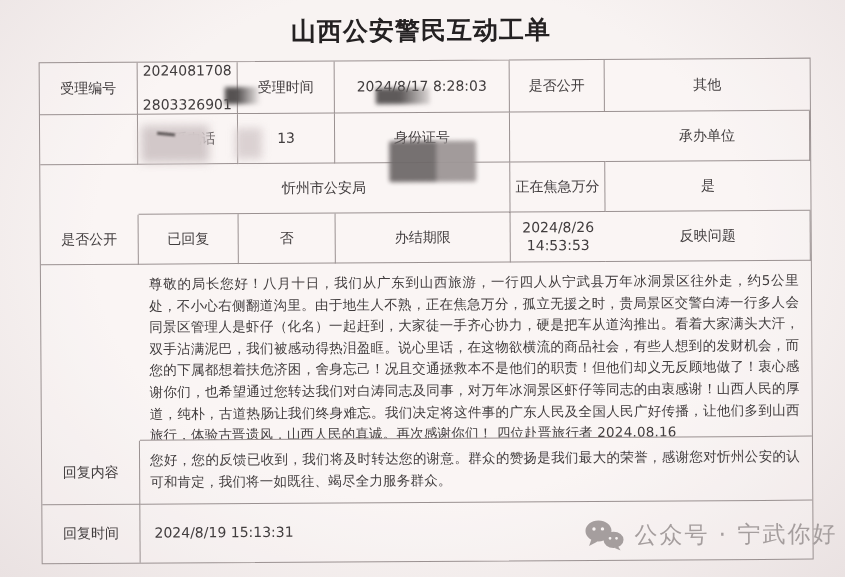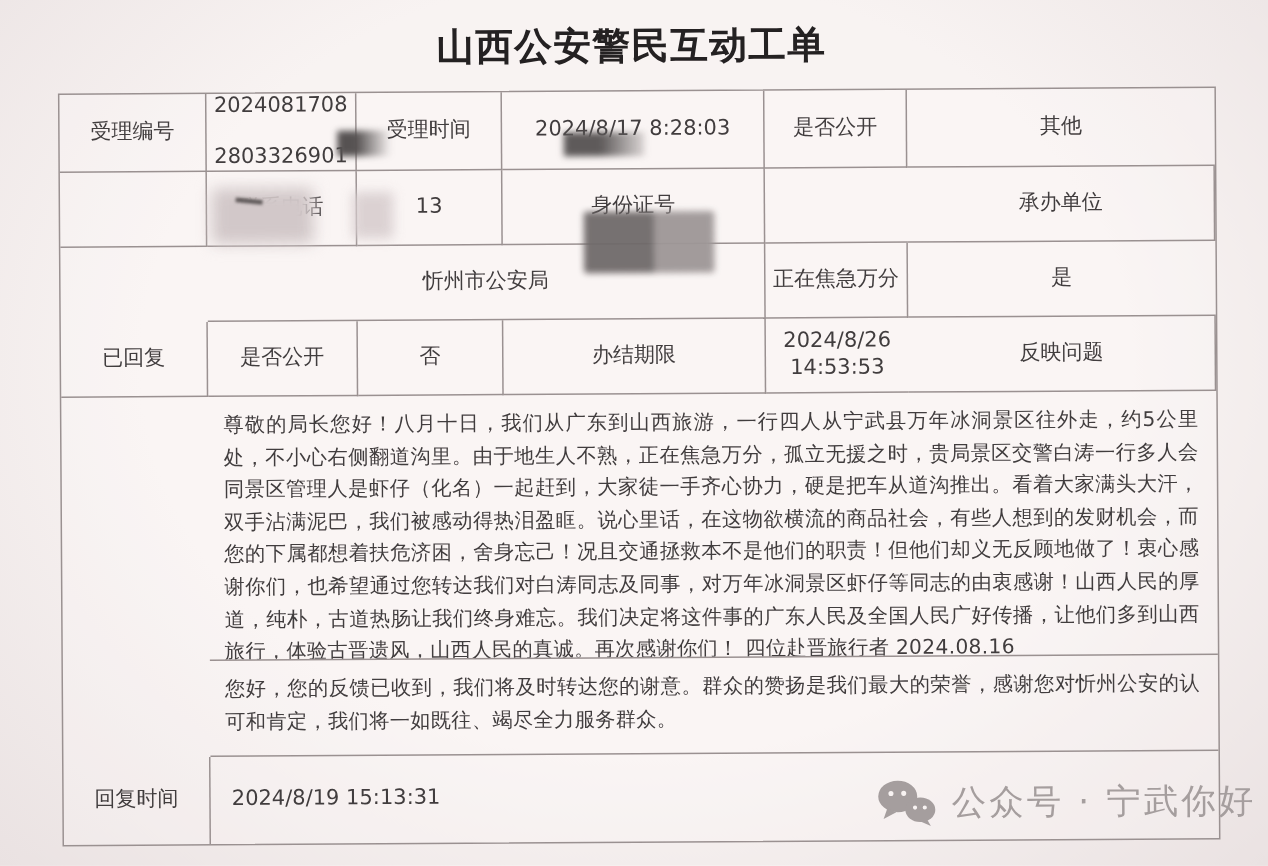--- a/index.html
+++ b/index.html
@@ -64,29 +64,30 @@
     <div class="cell">联系电话</div>
     <div class="cell">13</div>
     <div class="cell">身份证号</div>
     <div class="cell last-col"></div>
 
     <div class="cell">承办单位</div>
     <div class="cell" style="grid-column:2/5">忻州市公安局</div>
     <div class="cell">正在焦急万分</div>
     <div class="cell last-col">是</div>
 
+    <div class="cell">是否公开</div>
     <div class="cell">已回复</div>
-    <div class="cell">是否公开</div>
     <div class="cell">否</div>
     <div class="cell">办结期限</div>
     <div class="cell last-col">2024/8/26 14:53:53</div>
 
     <div class="cell">反映问题</div>
     <div class="cell content last-col" style="grid-column:2/7">尊敬的局长您好！八月十日，我们从广东到山西旅游，一行四人从宁武县万年冰洞景区往外走，约5公里处，不小心右侧翻道沟里。由于地生人不熟，正在焦急万分，孤立无援之时，贵局景区交警白涛一行多人会同景区管理人是虾仔（化名）一起赶到，大家徒一手齐心协力，硬是把车从道沟推出。看着大家满头大汗，双手沾满泥巴，我们被感动得热泪盈眶。说心里话，在这物欲横流的商品社会，有些人想到的发财机会，而您的下属都想着扶危济困，舍身忘己！况且交通拯救本不是他们的职责！但他们却义无反顾地做了！衷心感谢你们，也希望通过您转达我们对白涛同志及同事，对万年冰洞景区虾仔等同志的由衷感谢！山西人民的厚道，纯朴，古道热肠让我们终身难忘。我们决定将这件事的广东人民及全国人民广好传播，让他们多到山西旅行，体验古晋遗风，山西人民的真诚。再次感谢你们！ 四位赴晋旅行者 2024.08.16</div>
 
+    <div class="cell">回复内容</div>
     <div class="cell content last-col" style="grid-column:2/7">您好，您的反馈已收到，我们将及时转达您的谢意。群众的赞扬是我们最大的荣誉，感谢您对忻州公安的认可和肯定，我们将一如既往、竭尽全力服务群众。</div>
 
     <div class="cell last-row">回复时间</div>
     <div class="cell last-row last-col left-val" style="grid-column:2/7">2024/8/19 15:13:31</div>
   </div>
 
   <div class="patch patch-dark-1"></div>
   <div class="patch patch-dark-2"></div>
   <div class="patch patch-name"></div>
   <div class="patch patch-name-stroke"></div>

